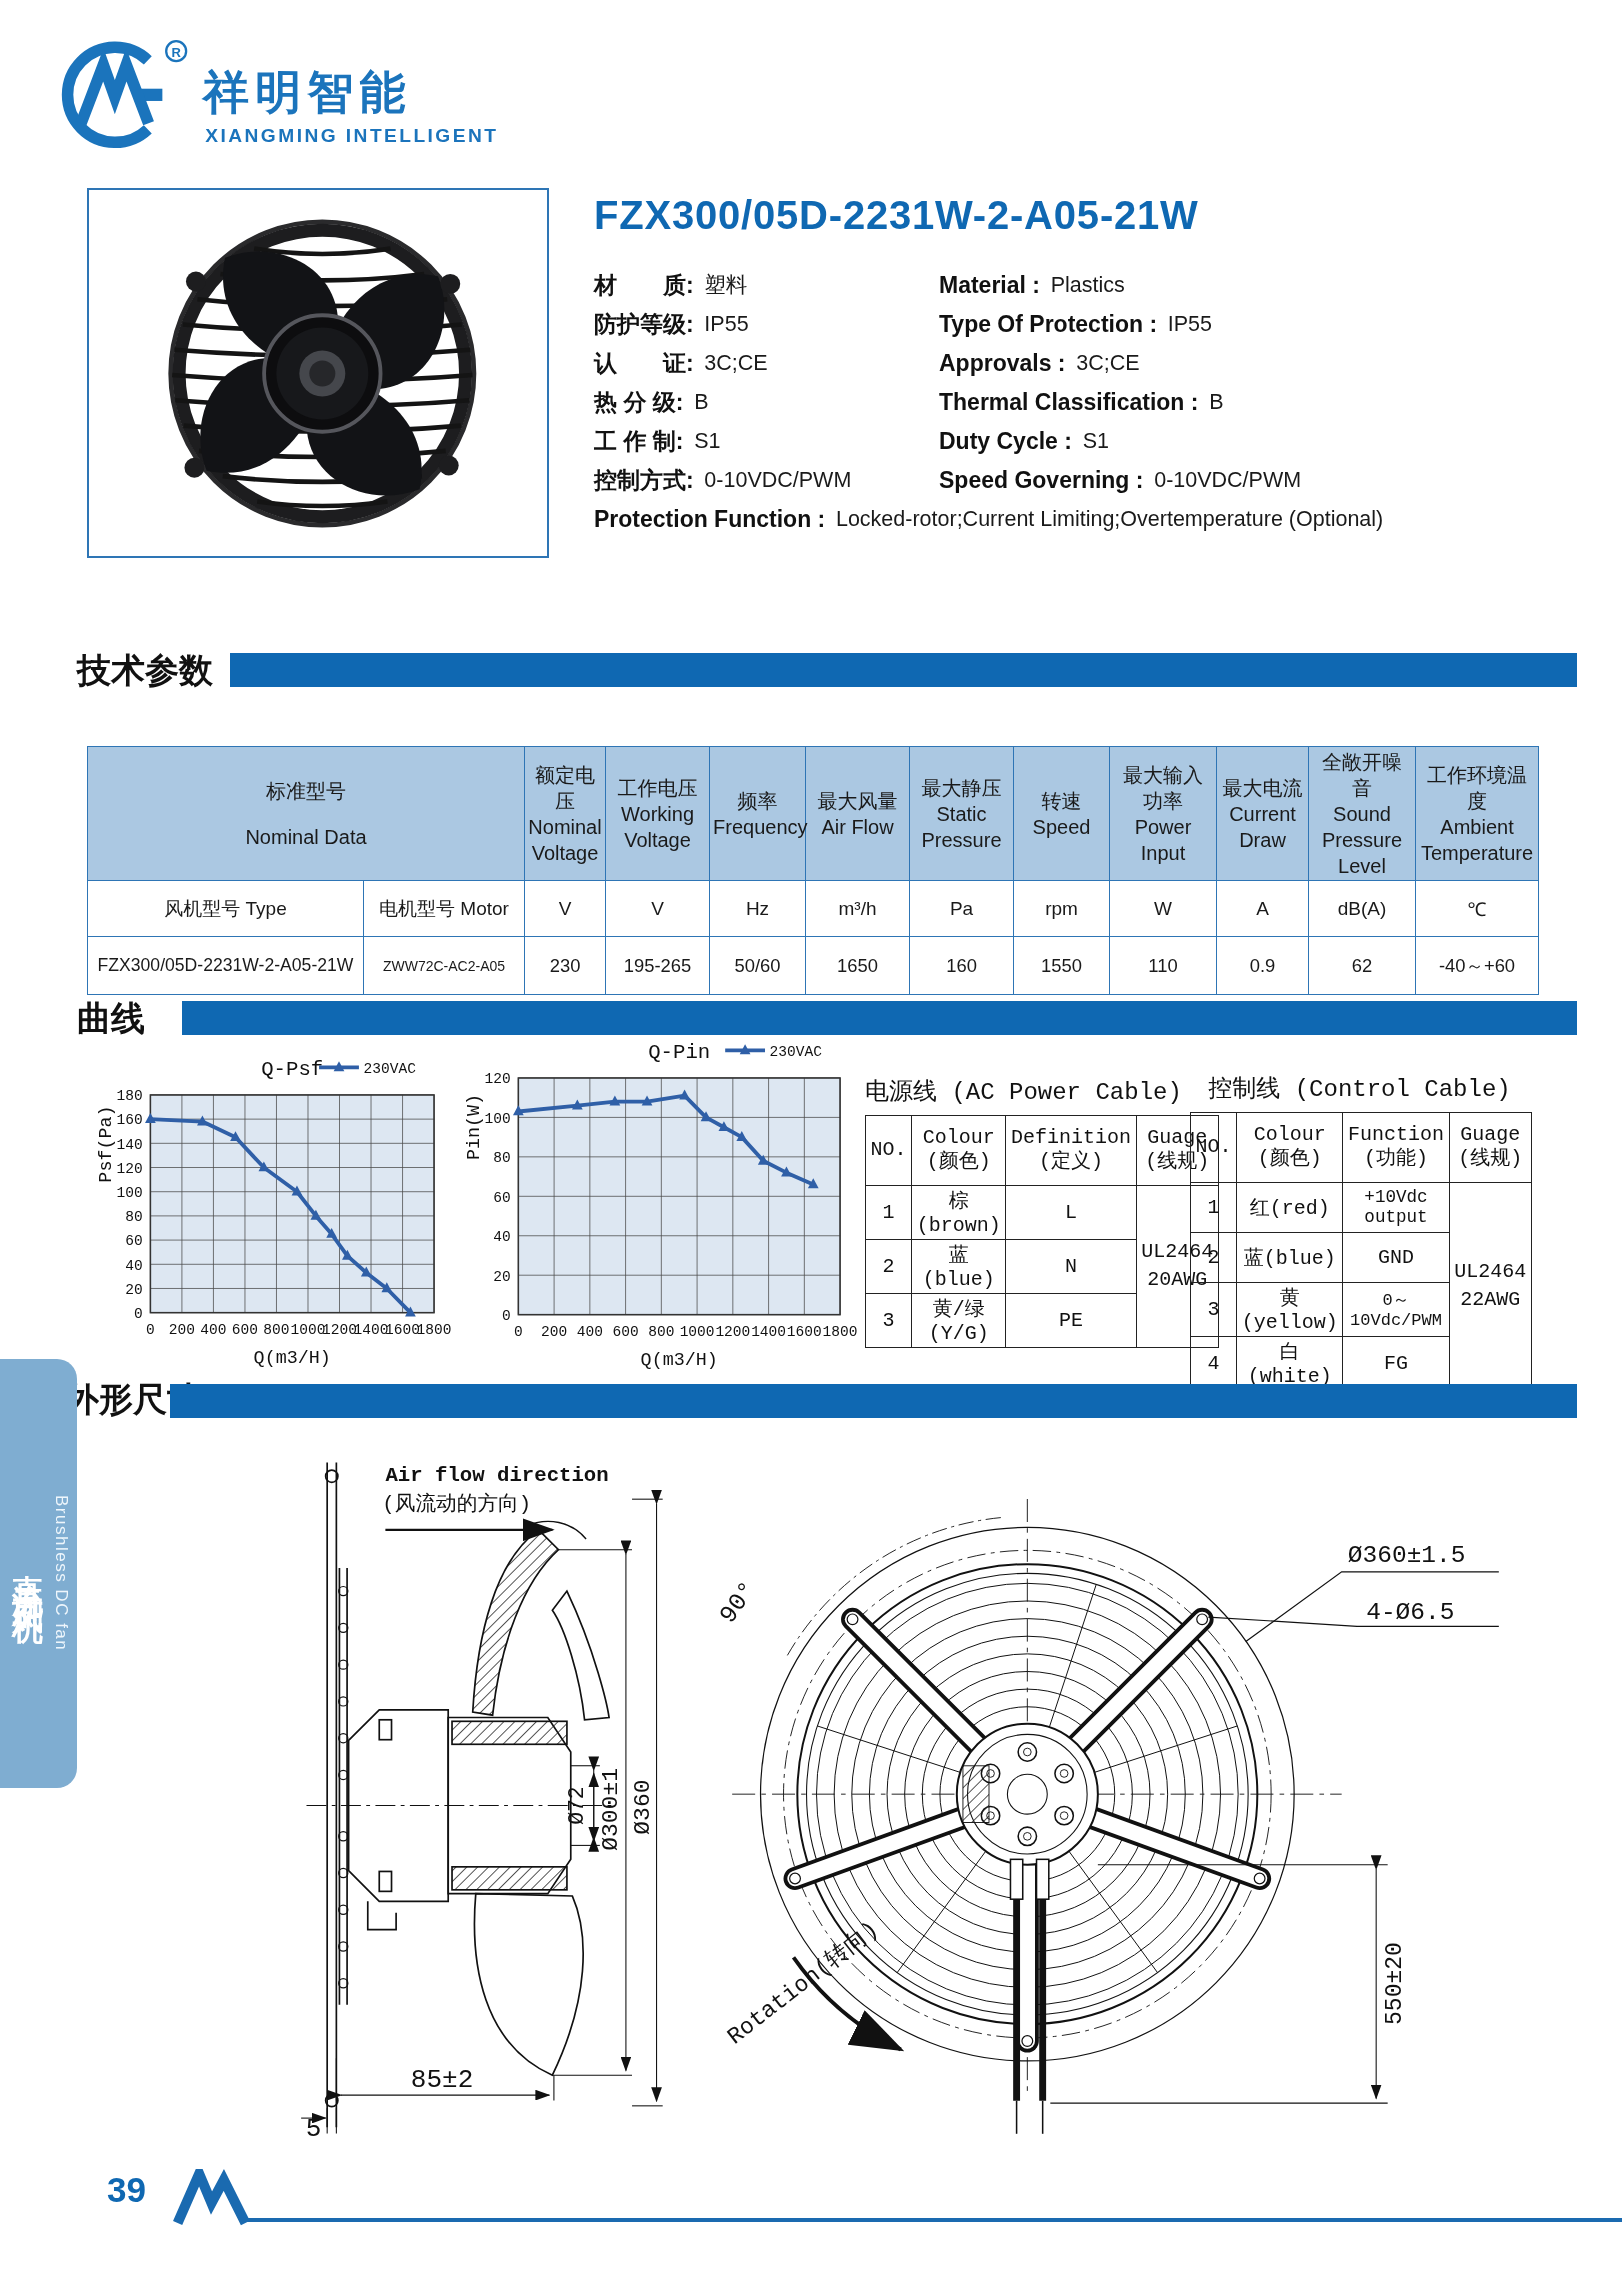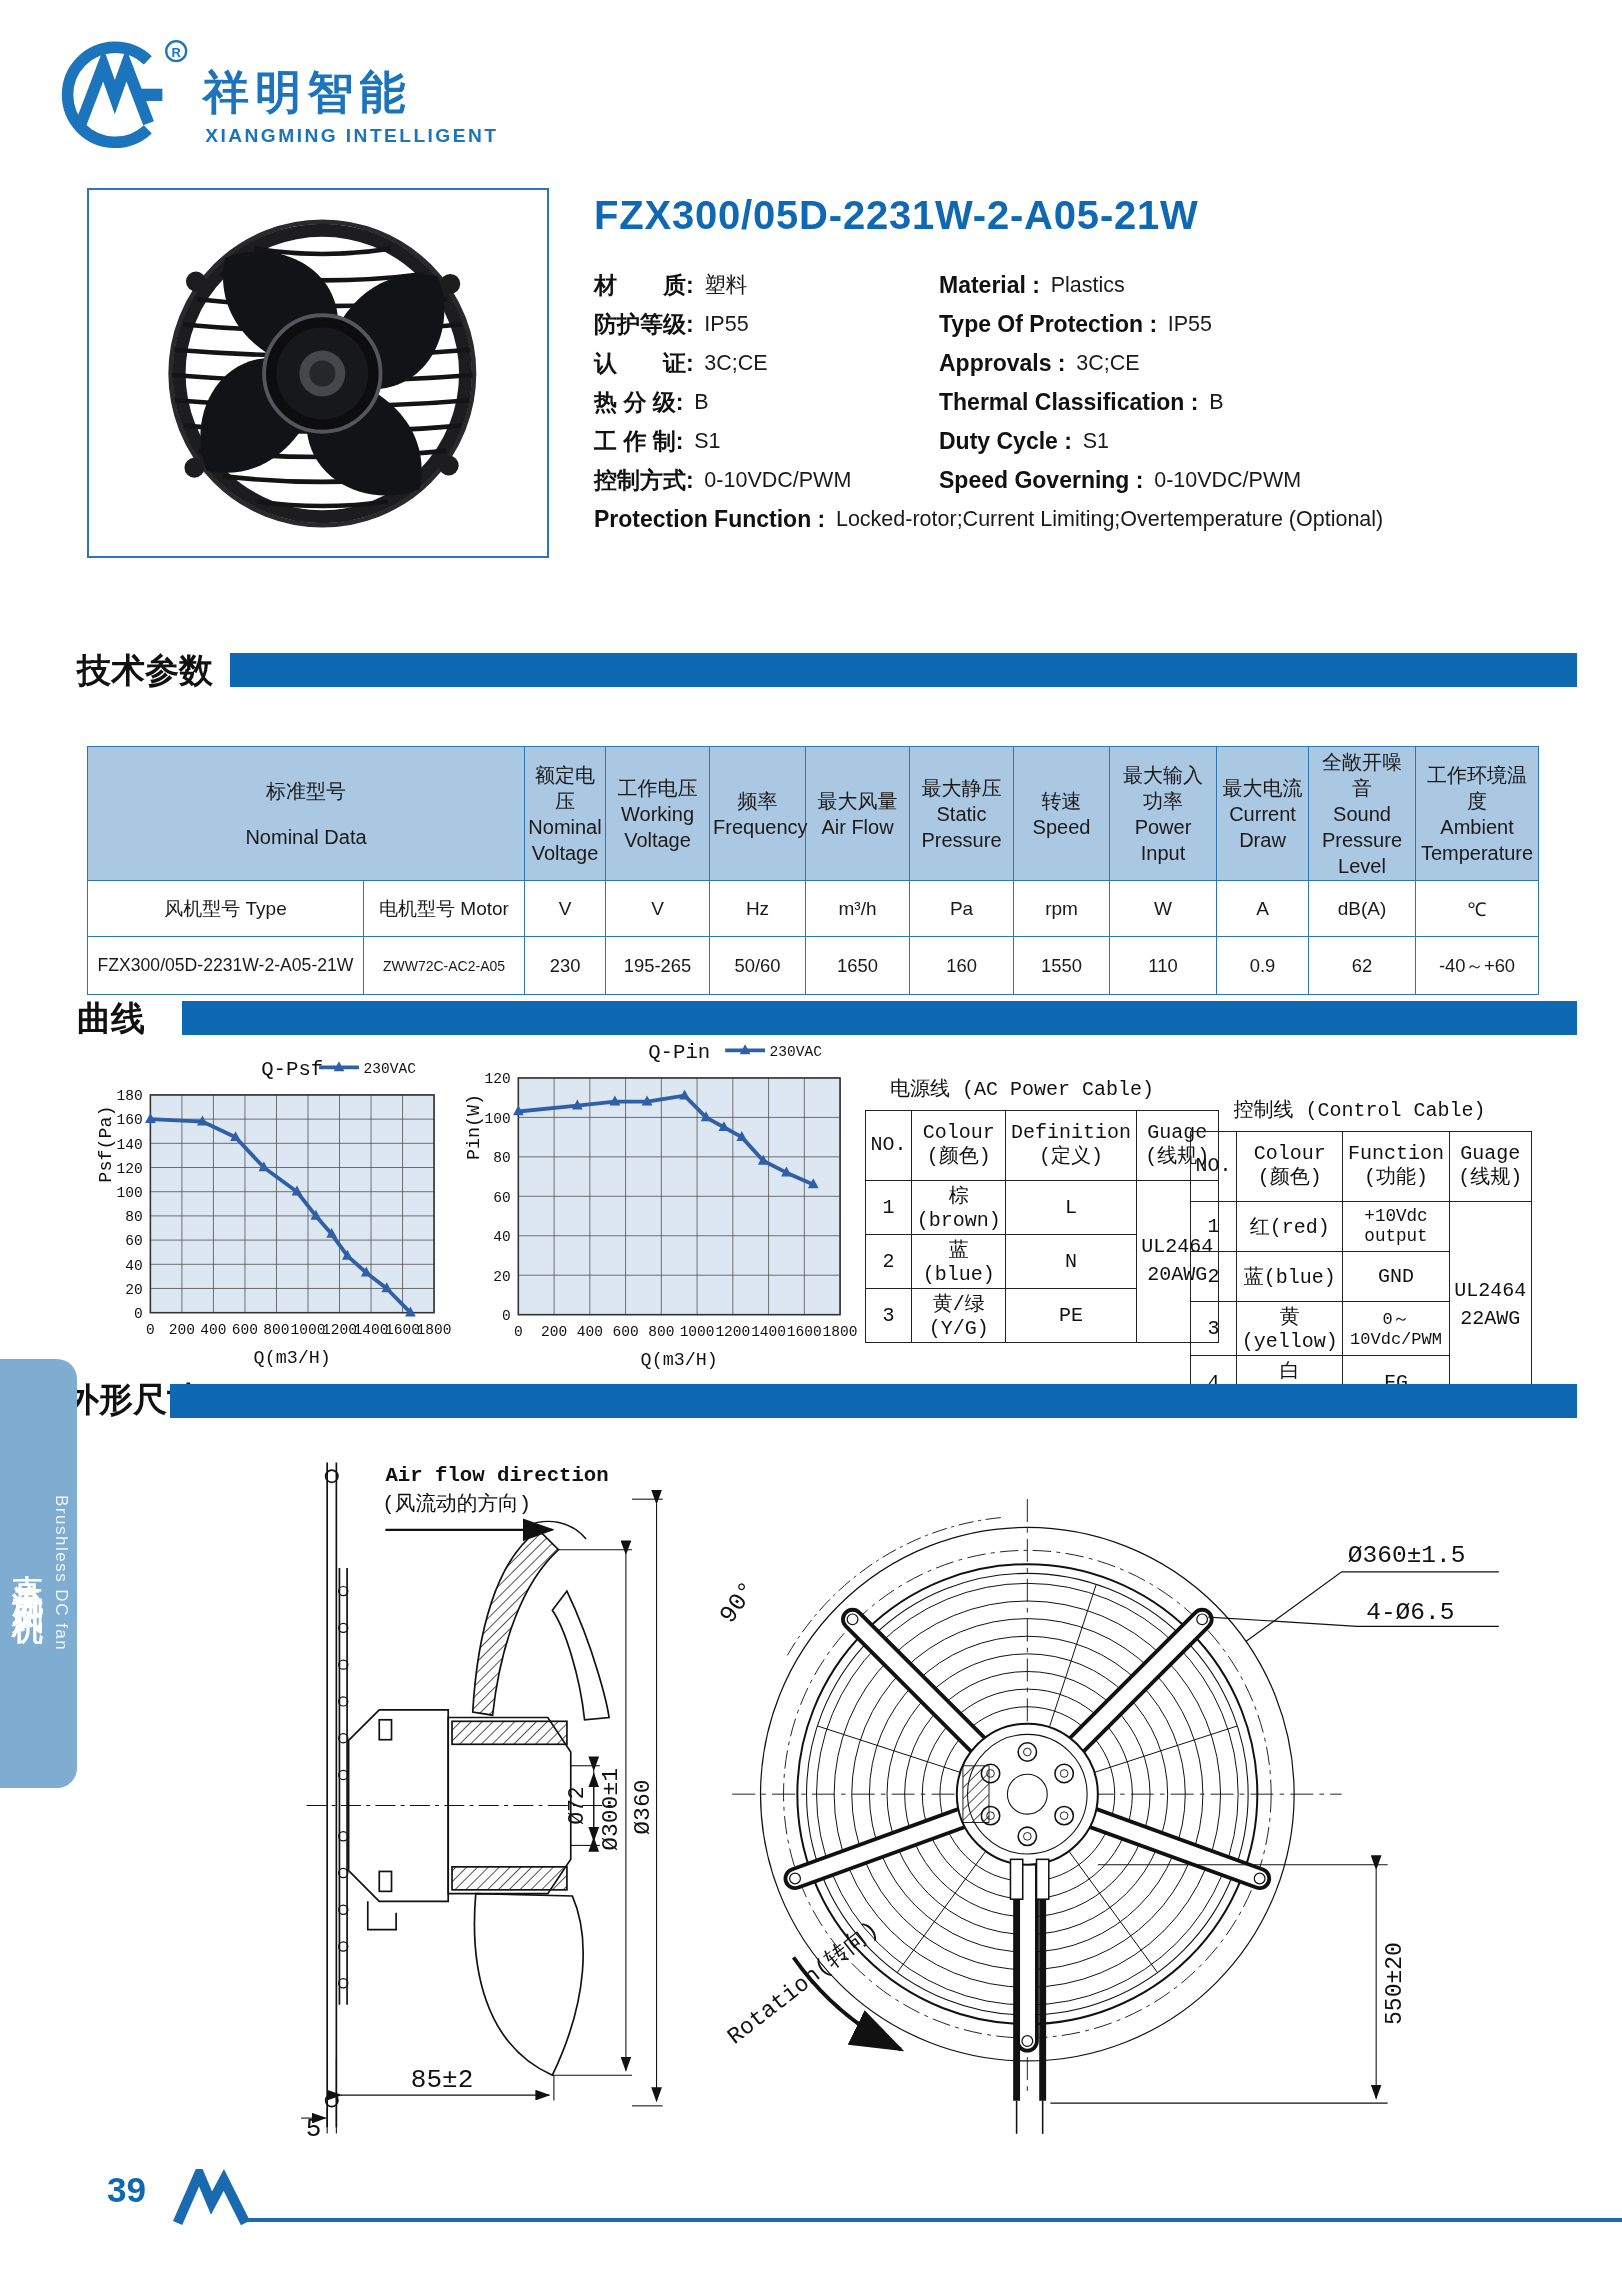--- a/index.html
+++ b/index.html
@@ -29,21 +29,21 @@
   .tech-table .urow td{height:52px;font-size:19px;background:#fff;}
   .tech-table .drow td{height:54px;font-size:18.4px;background:#fff;}
   .tech-table .gh-cn{margin-bottom:20px;text-align:center;}
   
   .chart-svg{position:absolute;}
   .ct{font:19px "Liberation Mono",monospace;fill:#111;}
   .ctitle{font:27px "Liberation Mono",monospace;fill:#111;}
   .clabel{font:24px "Liberation Mono",monospace;fill:#111;}
   
   .cable{position:absolute;font-family:"Liberation Mono",monospace;color:#111;}
-  .cable-title{font-size:20px;text-align:center;margin-bottom:7.7px;white-space:nowrap;}
+  .cable-title{font-size:24px;text-align:center;margin-bottom:7.7px;white-space:nowrap;}
   .cable table{border-collapse:collapse;}
   .cable th,.cable td{border:1.5px solid #222;text-align:center;vertical-align:middle;font-weight:normal;padding:1.5px 4.6px;}
   .cable th{height:66px;font-size:20px;line-height:24.5px;}
   .cable td{height:46px;font-size:20px;}
   .cable .gauge{font-size:20px;line-height:28px;}
   
   .draw{position:absolute;}
   .dt{font-family:"Liberation Mono",monospace;fill:#111;}
   
   .side-tab{position:absolute;left:0;top:1359px;width:77px;height:429px;background:#7fadd1;
@@ -445,21 +445,21 @@
       </tr>
       <tr>
         <td>3</td>
         <td>黄/绿(Y/G)</td>
         <td>PE</td>
       </tr>
     </tbody>
       </table>
   </div>
 
-  <div class="cable" style="left:1190px;top:1096px;width:339px;">
+  <div class="cable" style="left:1190px;top:1072px;width:339px;">
     <div class="cable-title">控制线 (Control Cable)</div>
     <table style="width:100%;">
       <colgroup>
           <col style="width:42px">
           <col style="width:111px">
           <col style="width:120px">
           <col style="width:73px">
         </colgroup>
       <tbody>
           <tr>

